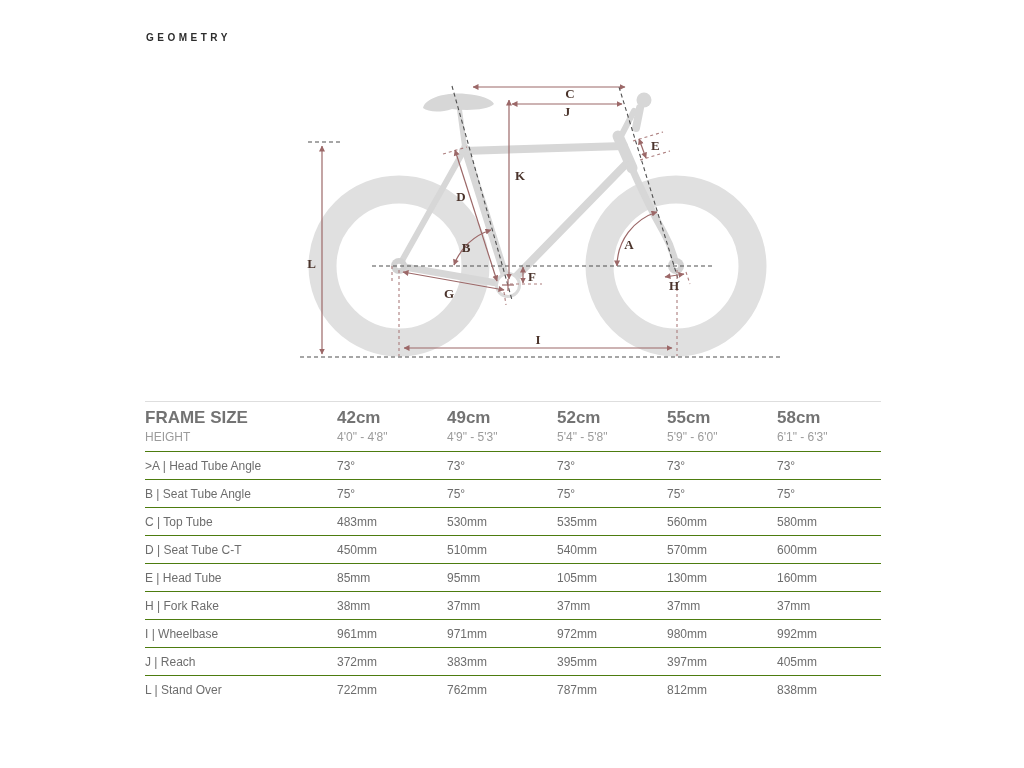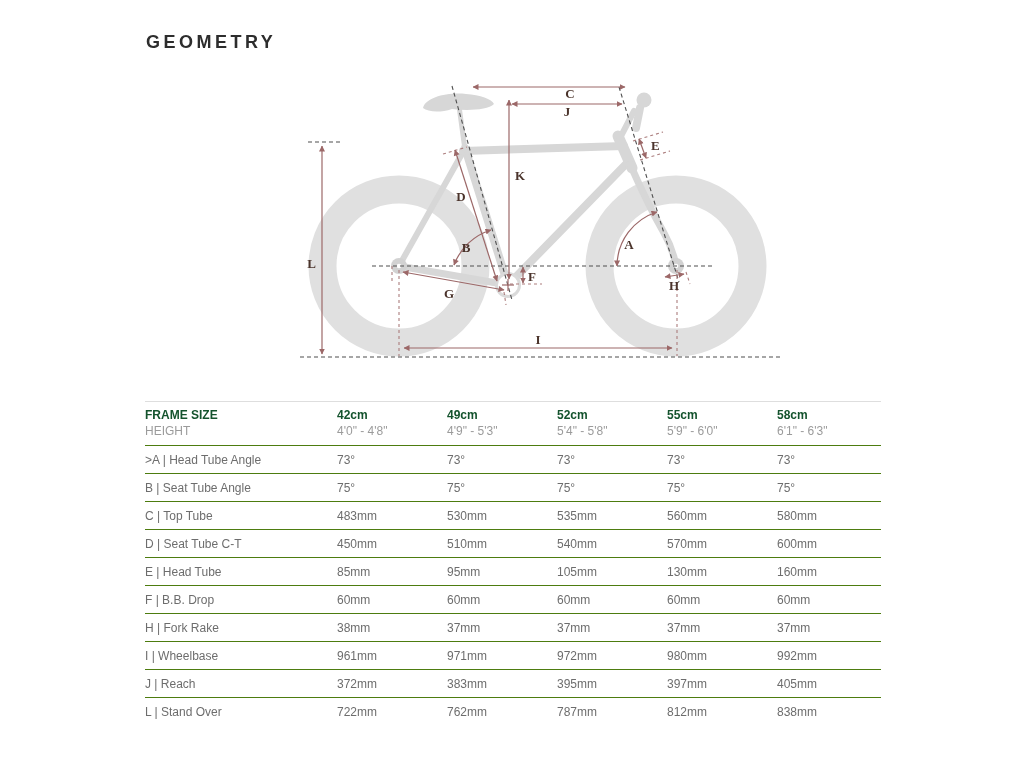--- a/index.html
+++ b/index.html
@@ -3,35 +3,35 @@
 <meta charset="utf-8">
 <style>
   * { margin:0; padding:0; box-sizing:border-box; }
   html,body { background:#ffffff; }
   .page {
     position:relative; width:1024px; height:768px; background:#fff;
     font-family:"Liberation Sans", sans-serif; overflow:hidden;
   }
   .page-title {
     position:absolute; left:146px; top:32px;
-    font-size:18px; font-weight:700; letter-spacing:3.5px; color:#2d2d2d;
+    font-size:10px; font-weight:700; letter-spacing:3.5px; color:#2d2d2d;
   }
   .diagram-wrap { position:absolute; left:0; top:0; width:1024px; height:400px; }
   svg text {
     font-family:"Liberation Serif", serif; font-weight:bold;
     font-size:13px; fill:#4b342c; user-select:none;
   }
   .geo-table {
     position:absolute; left:145px; top:401px; width:736px;
     border-collapse:collapse; table-layout:fixed;
     border-top:1px solid #dedede;
     font-size:12px; color:#6d6d6d;
   }
   .geo-table th, .geo-table td { text-align:left; font-weight:normal; vertical-align:middle; }
-  .geo-table thead th { padding:6px 0 1px 0; font-weight:700; color:#14532d; font-size:12px; }
+  .geo-table thead th { padding:6px 0 1px 0; font-weight:700; color:#737373; font-size:17px; }
   .geo-table thead td { padding:1px 0 7px 0; color:#9b9b9b;margin-top:42px; }
   .geo-table tbody tr { border-top:1px solid #4d7c0f; }
   .geo-table tbody td { padding:6.5px 0; }
 </style>
 </head>
 <body>
 
 <div class="page">
 
   <div class="page-title">GEOMETRY</div>
@@ -185,28 +185,20 @@
       </tr>
       <tr>
         <td>E | Head Tube</td>
         <td>85mm</td>
         <td>95mm</td>
         <td>105mm</td>
         <td>130mm</td>
         <td>160mm</td>
       </tr>
       <tr>
-        <td>F | B.B. Drop</td>
-        <td>60mm</td>
-        <td>60mm</td>
-        <td>60mm</td>
-        <td>60mm</td>
-        <td>60mm</td>
-      </tr>
-      <tr>
         <td>H | Fork Rake</td>
         <td>38mm</td>
         <td>37mm</td>
         <td>37mm</td>
         <td>37mm</td>
         <td>37mm</td>
       </tr>
       <tr>
         <td>I | Wheelbase</td>
         <td>961mm</td>

